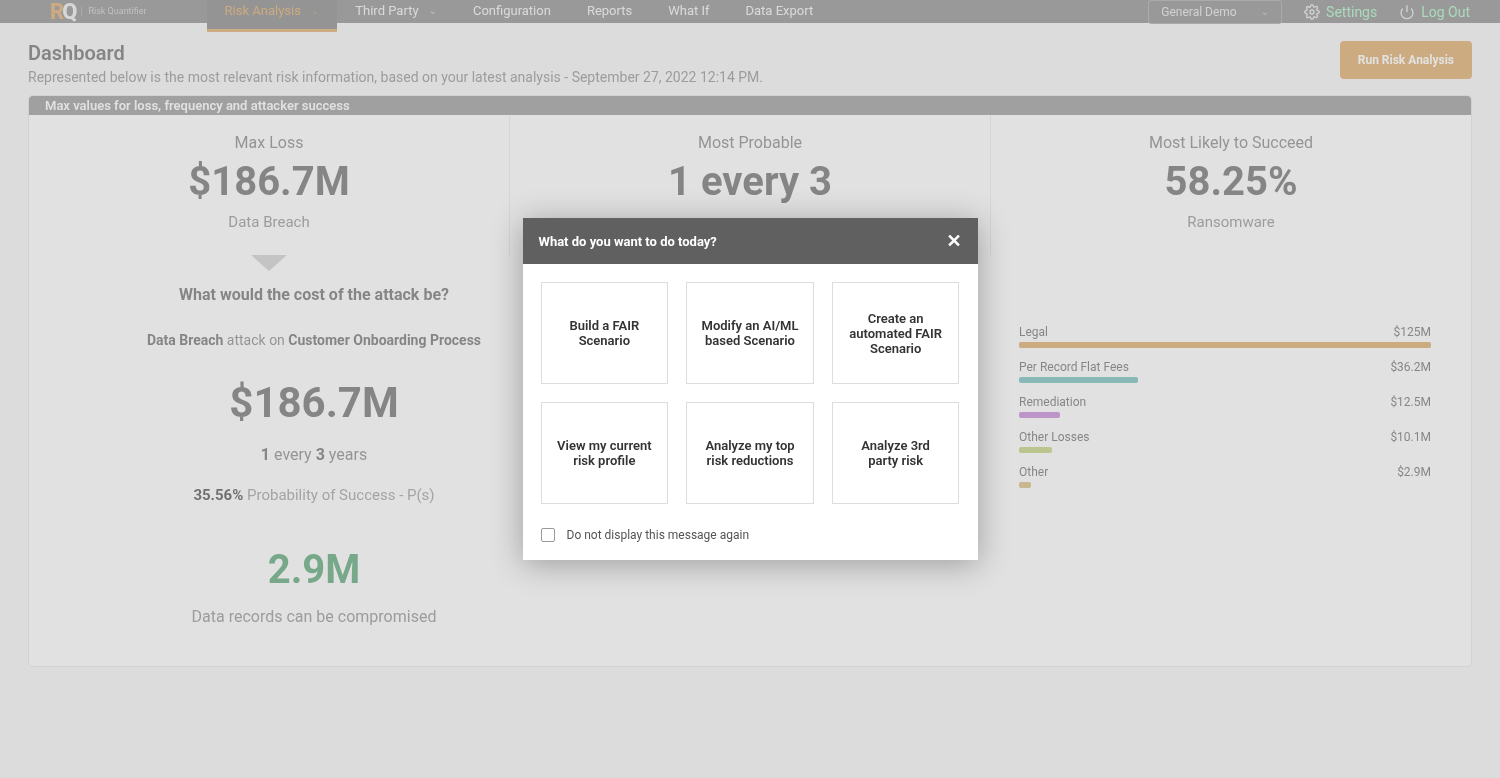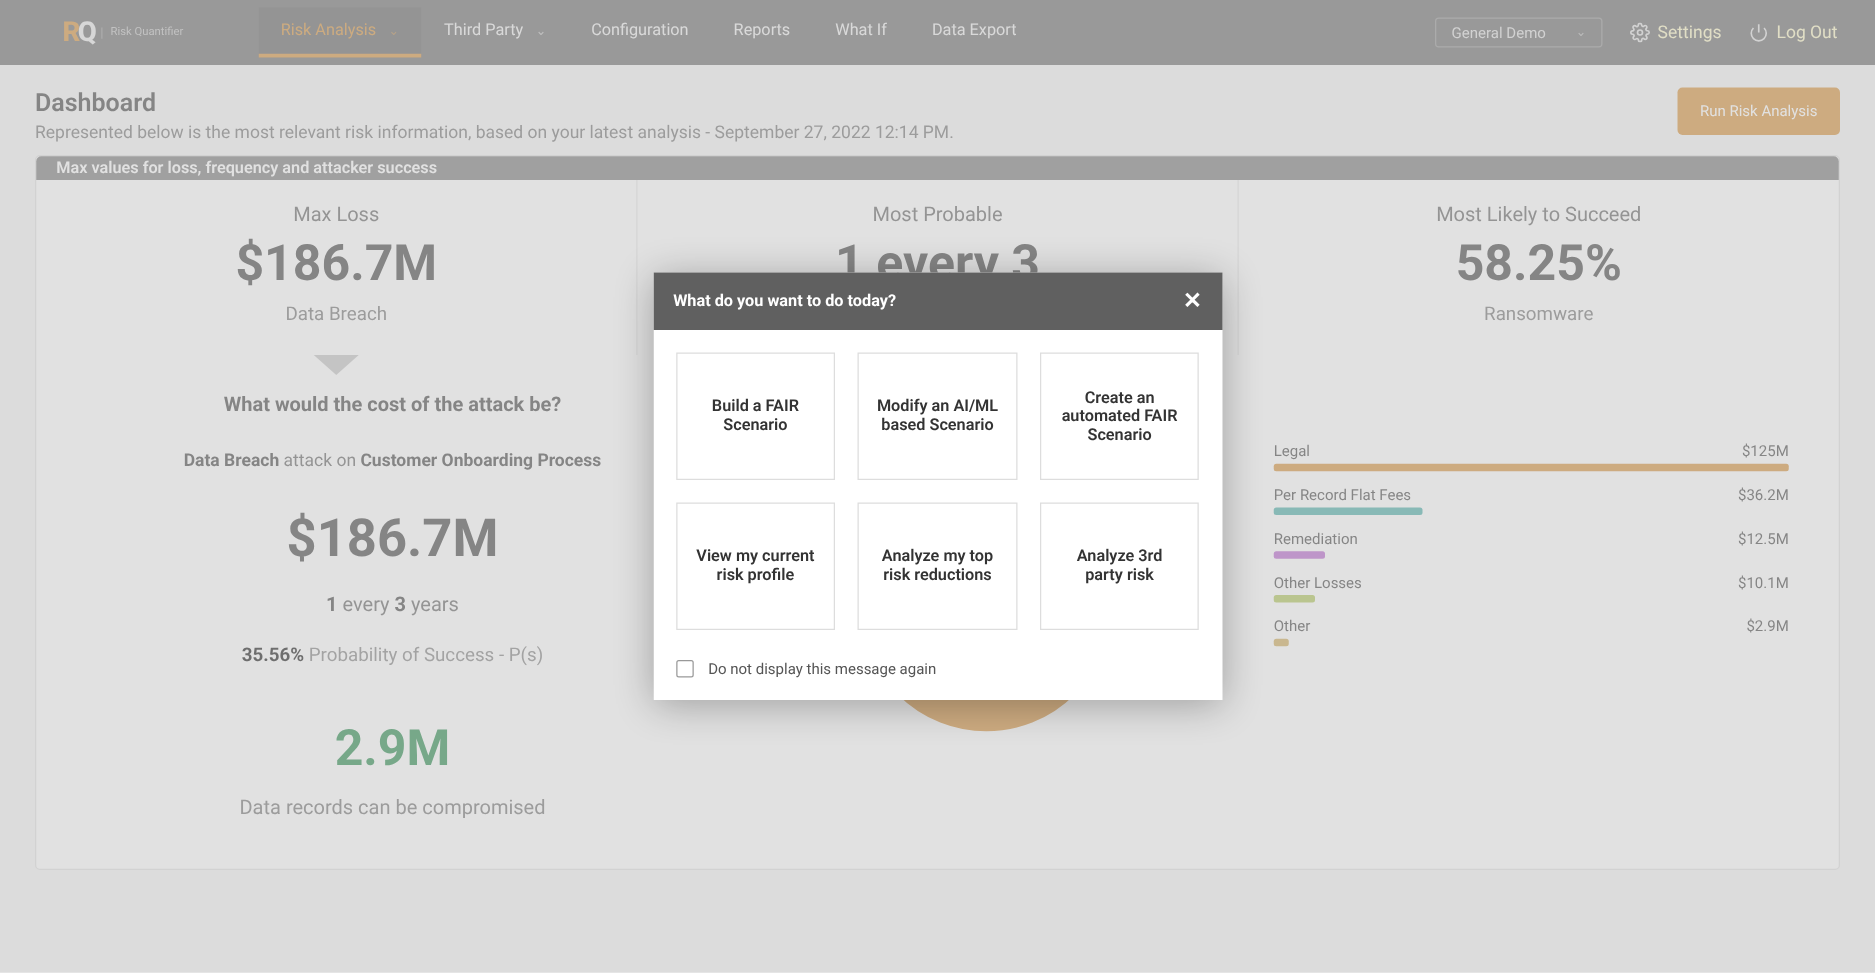--- a/index.html
+++ b/index.html
@@ -1,36 +1,36 @@
 <!DOCTYPE html>
 <html><head>
 <meta charset="utf-8">
 <style>
 * { margin:0; padding:0; box-sizing:border-box; font-family:-apple-system,BlinkMacSystemFont,"Segoe UI",Roboto,Arial,sans-serif; }
 body { width:1500px; height:778px; background:#f4f4f4; position:relative; overflow:hidden; }
 
-.topnav { height:52px; background:#606060; display:flex; align-items:center; padding:0 0 0 50px; color:#fff; font-size:13px; position:relative; }
+.topnav { height:23px; background:#606060; display:flex; align-items:center; padding:0 0 0 50px; color:#fff; font-size:13px; position:relative; }
 .logo { display:flex; align-items:center; margin-right:60px; }
 .logo-mark { font-weight:800; font-size:22px; letter-spacing:-2px; }
 .logo-mark .r { color:#d38828; }
 .logo-mark .q { color:#e8e8e8; }
 .logo-text { font-size:9px; line-height:1; margin-left:6px; color:#bbb; border-left:1px solid #888; padding-left:6px; }
 .nav-items { display:flex; height:40px; }
 .nav-item { padding:0 18px; height:40px; display:flex; align-items:center; cursor:pointer; border-bottom:3px solid transparent; color:#eee; }
 .nav-item.active { color:#d38828; border-bottom:3px solid #d38828; background:#555; }
 .chev { margin-left:10px; font-size:10px; opacity:.6; }
 .nav-right { margin-left:auto; display:flex; align-items:center; gap:22px; padding-right:30px; }
 .demo-select { border:1px solid #888; padding:4px 12px; border-radius:3px; font-size:12px; color:#ddd; display:flex; align-items:center; gap:14px; }
-.nav-icon-btn { display:flex; align-items:center; gap:6px; color:#fef9c3; font-size:14px; cursor:pointer; }
+.nav-icon-btn { display:flex; align-items:center; gap:6px; color:#86efac; font-size:14px; cursor:pointer; }
 .icon { width:16px; height:16px; display:inline-block; }
 
 .subtitle-row { padding:18px 28px 10px; display:flex; align-items:flex-start; }
 .subtitle-row h1 { font-size:20px; color:#333; font-weight:600; }
 .subtitle-row .sub { font-size:14px; color:#666; margin-top:4px; }
-.run-btn { margin-left:auto; background:#d38828; color:#fff; font-weight:400; font-size:12px; padding:12px 18px; border:none; border-radius:4px; cursor:pointer; }
+.run-btn { margin-left:auto; background:#d38828; color:#fff; font-weight:700; font-size:12px; padding:12px 18px; border:none; border-radius:4px; cursor:pointer; }
 
 .panel { margin:0 28px; border:1px solid #ddd; border-radius:4px; background:#fff; }
 .panel-head { background:#6f6f6f; color:#fff; font-size:13px; font-weight:600; padding:2px 16px; border-radius:4px 4px 0 0; }
 
 .metrics { display:flex; }
 .metric { flex:1; text-align:center; padding:18px 10px 24px; border-right:1px solid #e5e5e5; position:relative; }
 .metric:last-child { border-right:none; }
 .metric .label { color:#555; font-size:16px; }
 .metric .big { font-size:40px; font-weight:700; color:#333; margin-top:6px; }
 .metric .tag { color:#666; font-size:15px; margin-top:8px; }

